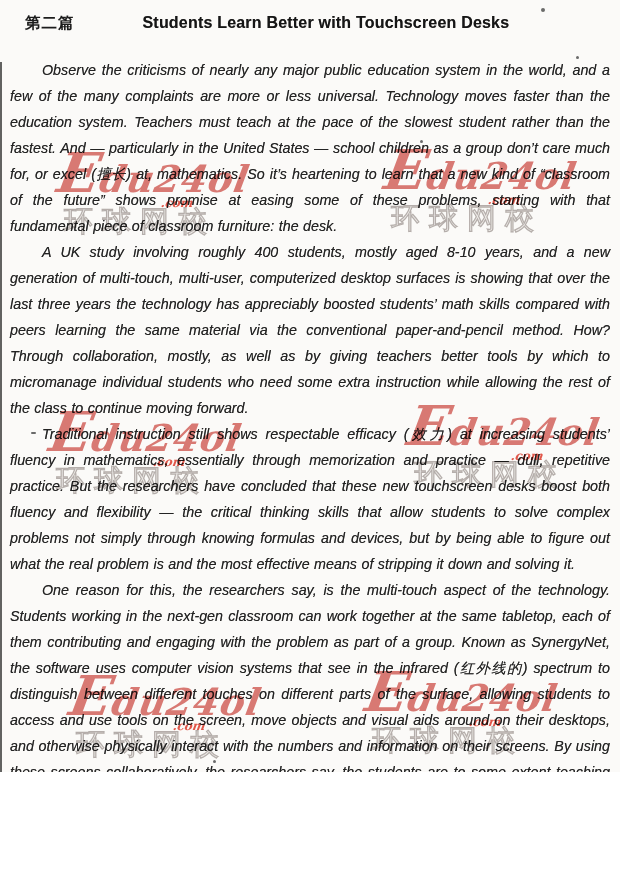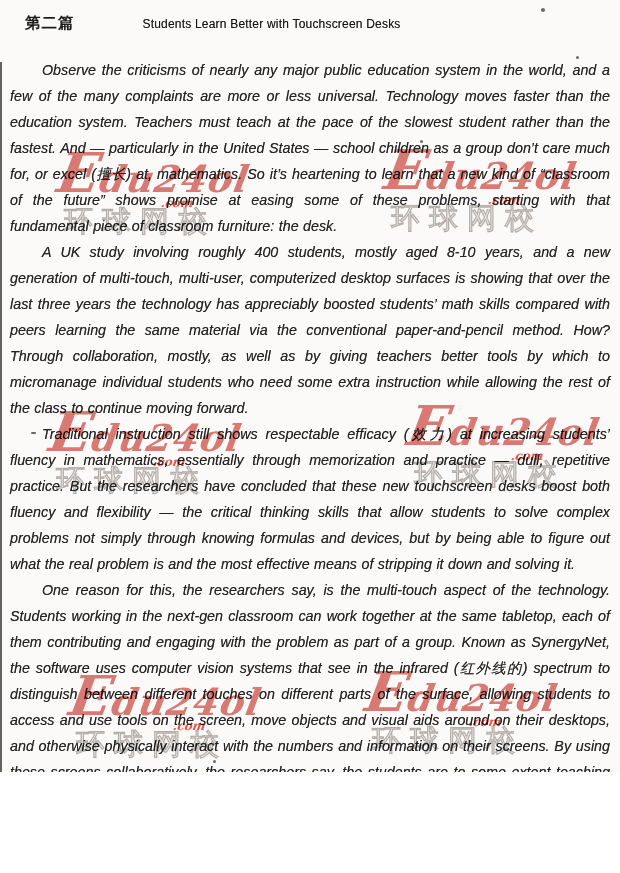--- a/index.html
+++ b/index.html
@@ -20,21 +20,21 @@
     position:absolute;top:13px;left:25px;right:10px;
     display:flex;align-items:baseline;
     z-index:2;
   }
   .section-label{
     font-weight:bold;font-size:15.5px;color:#1c1c1c;
     letter-spacing:1px;white-space:nowrap;
   }
   .title{
     margin:0 0 12px 68px;
-    font-size:12px;font-weight:normal;color:#161616;
+    font-size:16px;font-weight:bold;color:#161616;
     letter-spacing:.2px;
     text-shadow:0 0 .5px rgba(0,0,0,.5);
   }
   .body-text{
     position:absolute;top:57px;left:10px;width:600px;
     z-index:2;
     font-style:italic;
   }
   .body-text p{
     margin:0;

